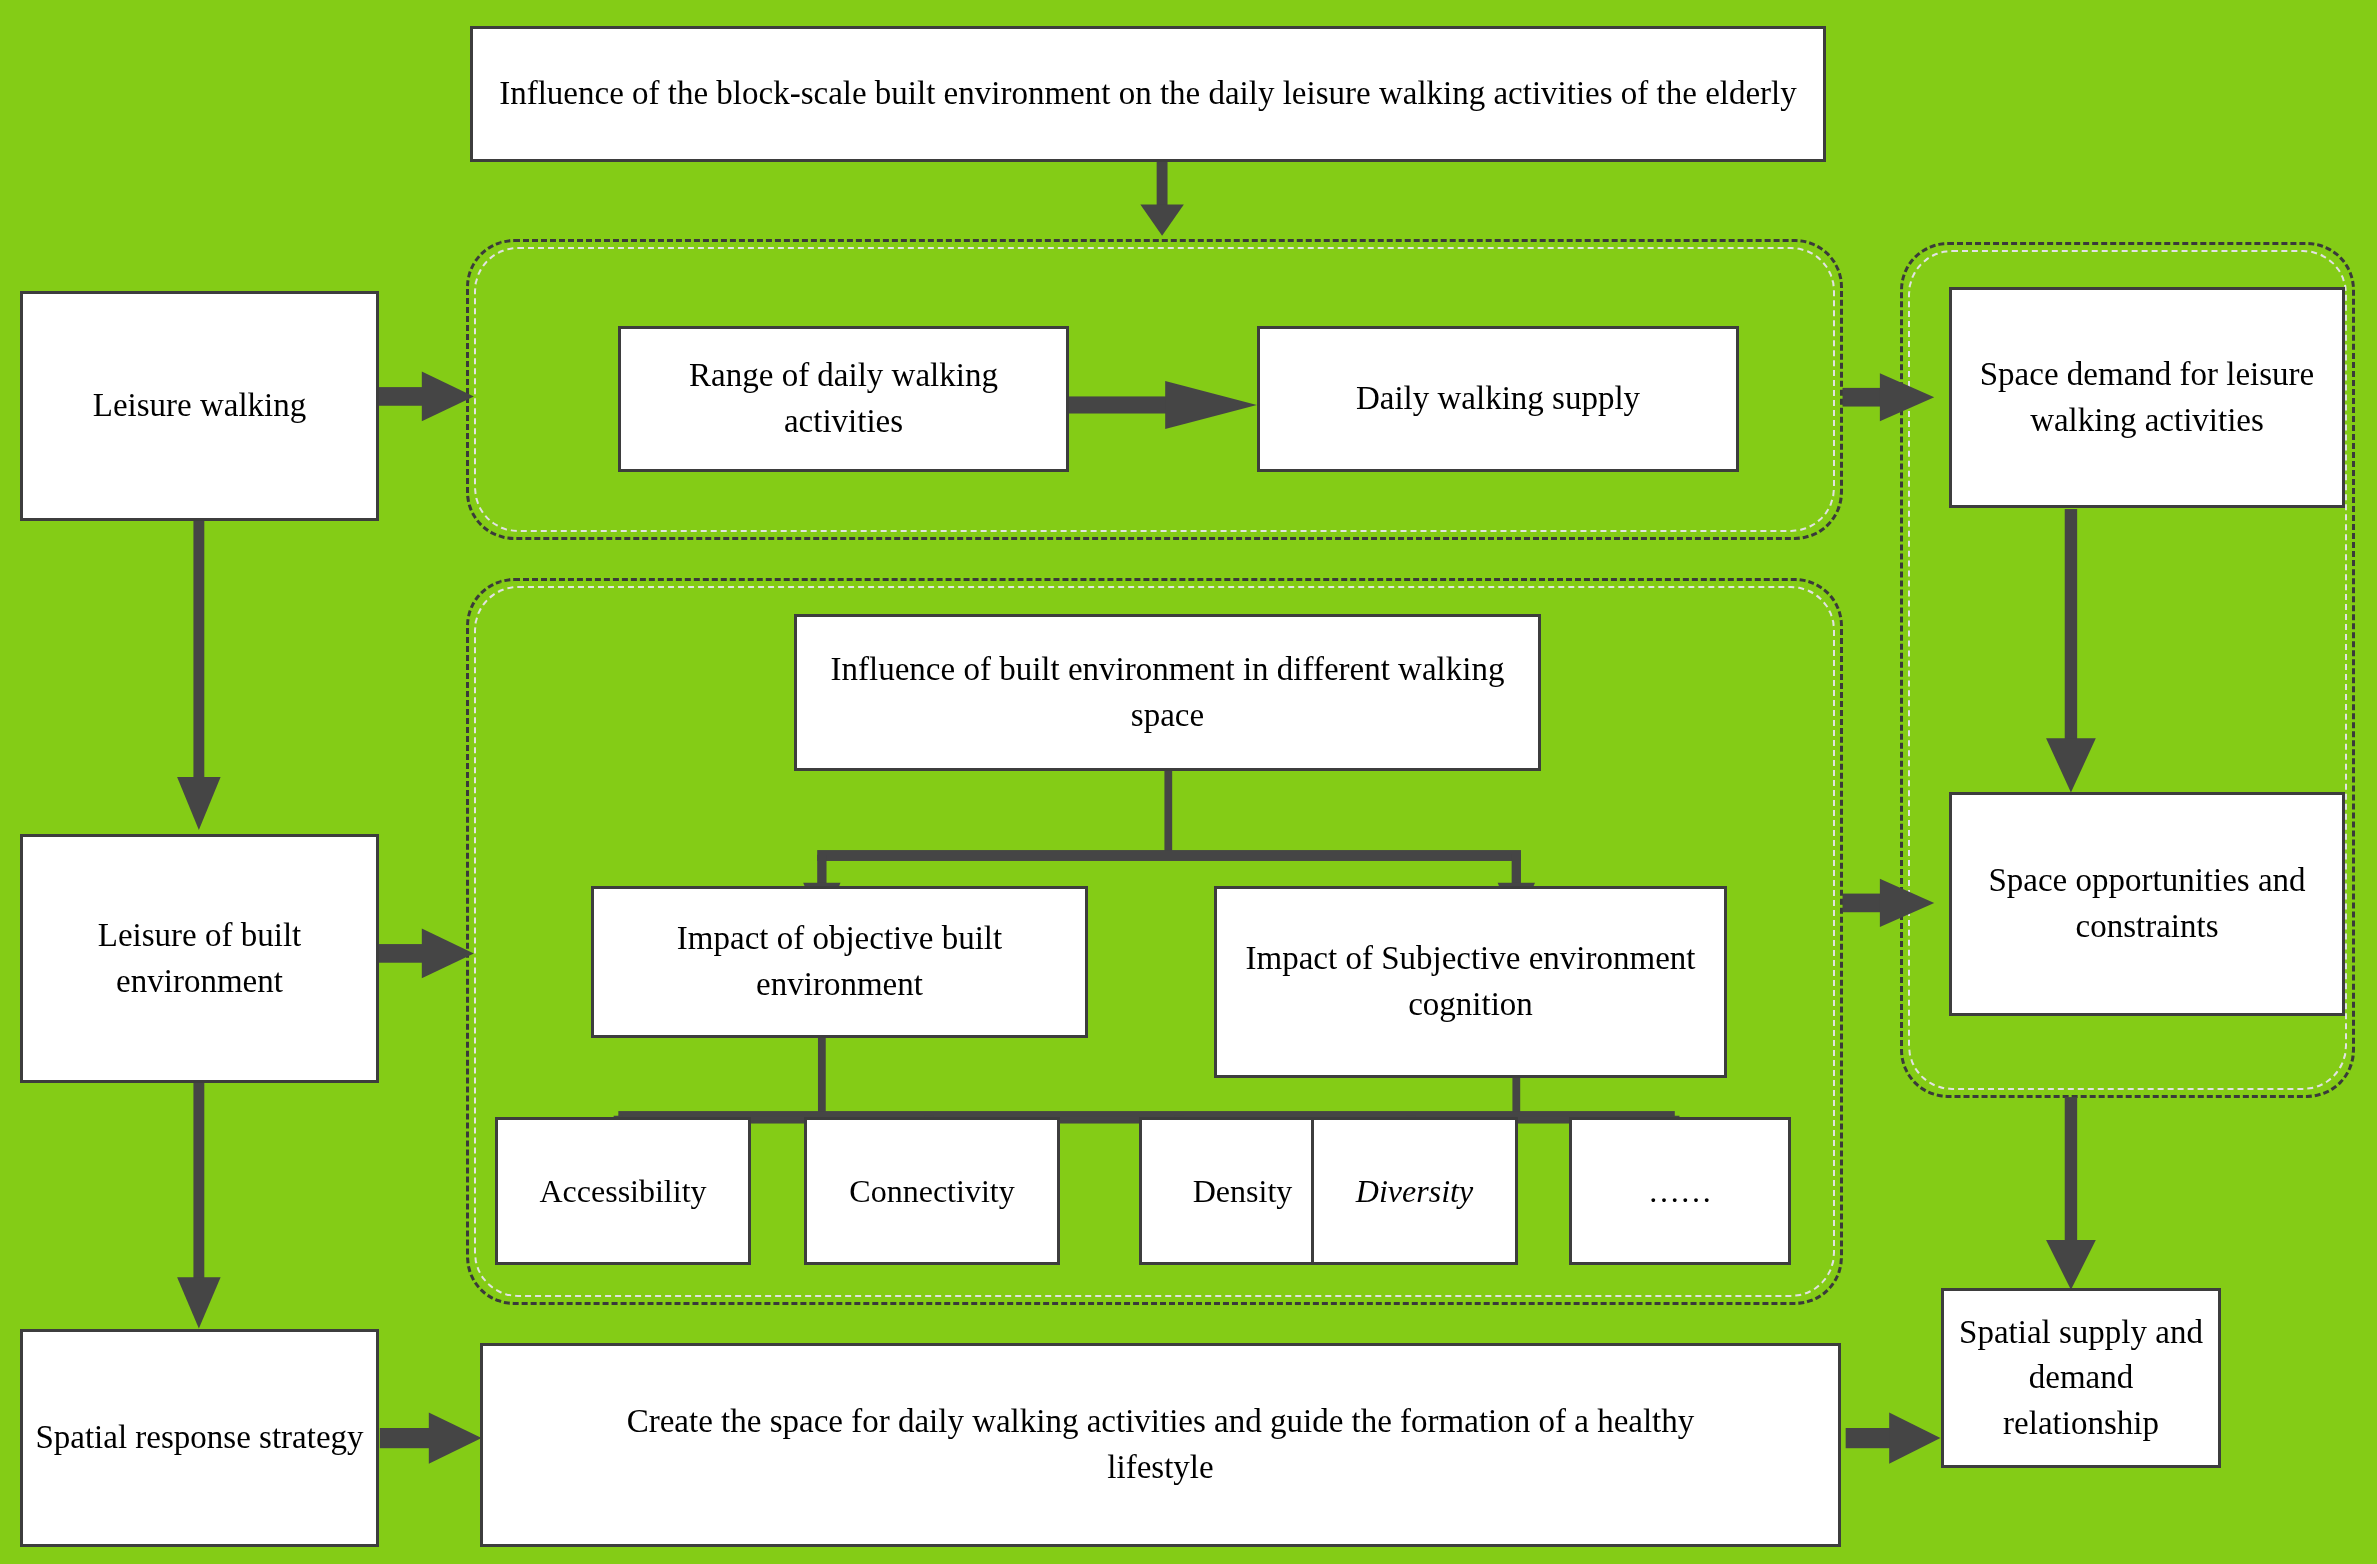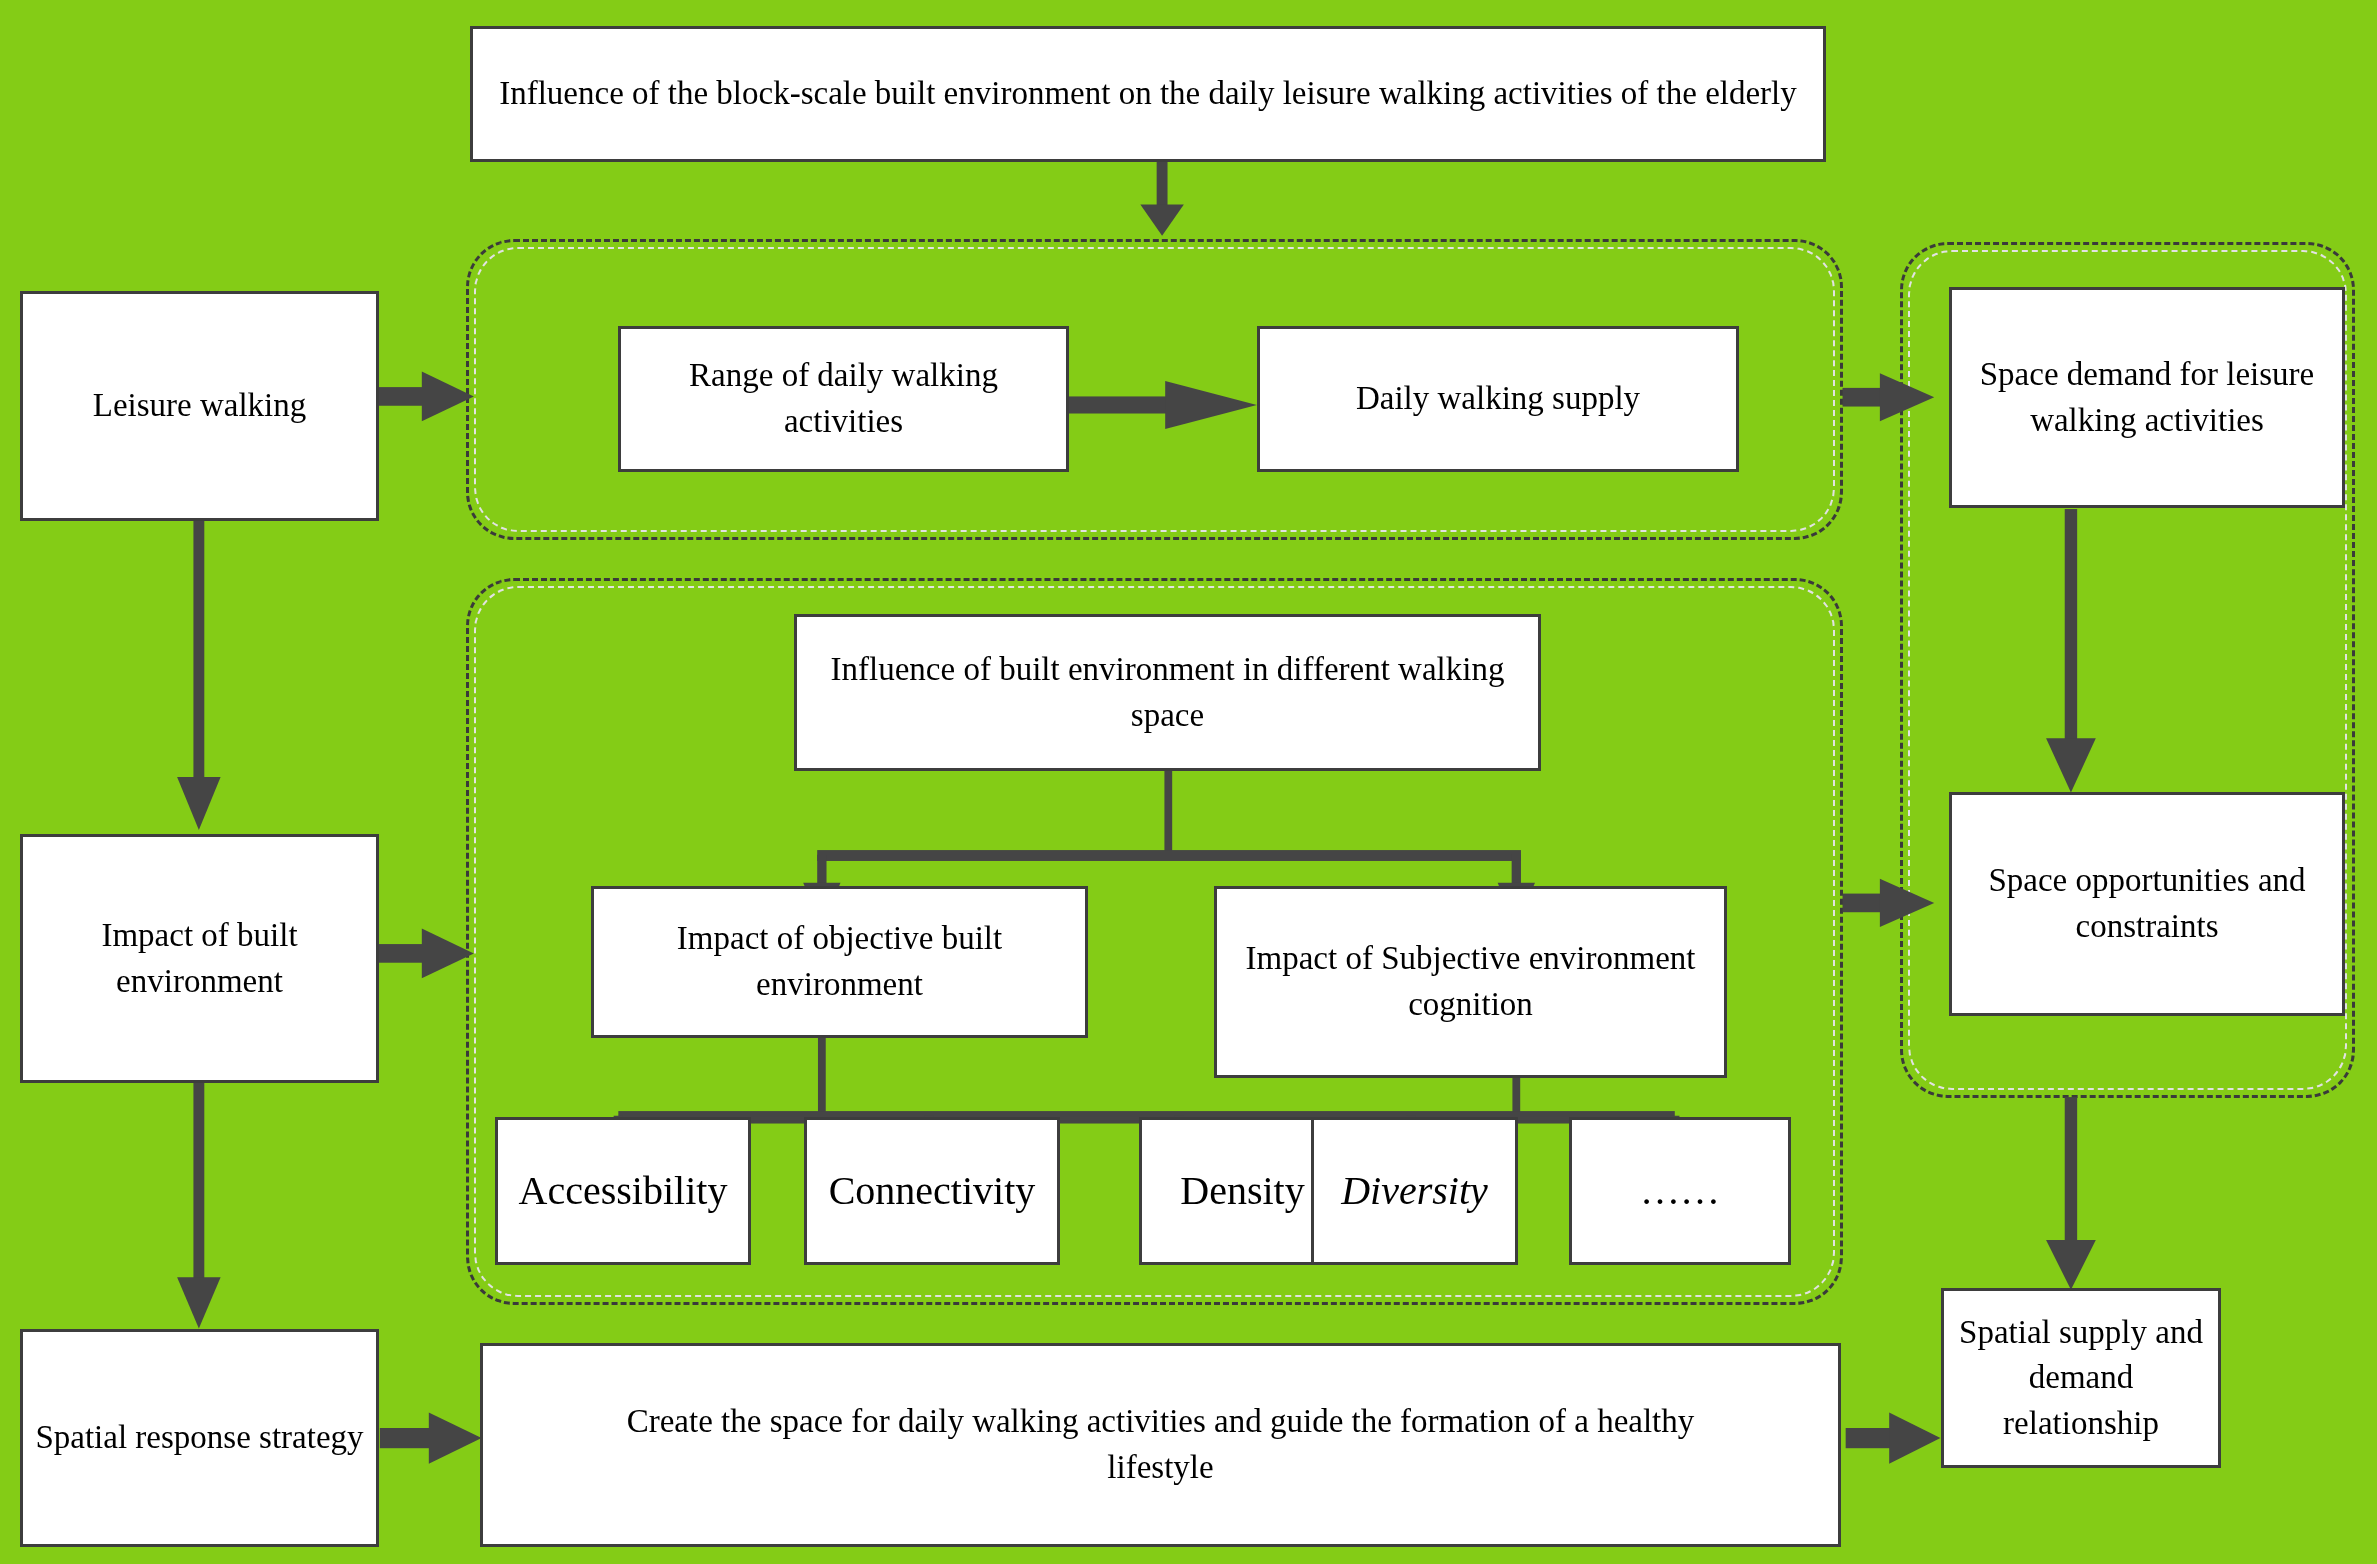--- a/index.html
+++ b/index.html
@@ -23,21 +23,21 @@
     display:flex;
     align-items:center;
     justify-content:center;
     text-align:center;
     line-height:1.38;
     padding:4.7px 11px;
     z-index:4;
   }
   .node span{display:block;width:100%;}
   .f-lg{font-size:33px;}
-  .f-md{font-size:40px;}
+  .f-md{font-size:32px;}
   
   .group{
     position:absolute;
     box-sizing:border-box;
     border:3.1px dashed #3a3a3a;
     border-radius:48px;
     background:transparent;
     z-index:1;
   }
   .group::after{
@@ -161,21 +161,21 @@
 
   <div class="node f-lg" style="left:470px;top:26px;width:1356px;height:136px;">
     <span>Influence of the block-scale built environment on the daily leisure walking activities of the elderly</span>
   </div>
 
   <div class="node f-lg" style="left:20px;top:291px;width:359px;height:230px;">
     <span>Leisure walking</span>
   </div>
 
   <div class="node f-lg" style="left:20px;top:834px;width:359px;height:249px;">
-    <span>Impact of built environment</span>
+    <span>Leisure of built environment</span>
   </div>
 
   <div class="node f-lg" style="left:20px;top:1329px;width:359px;height:218px;">
     <span>Spatial response strategy</span>
   </div>
 
   <div class="node f-lg" style="left:618px;top:326px;width:451px;height:146px;">
     <span>Range of daily walking activities</span>
   </div>
 

